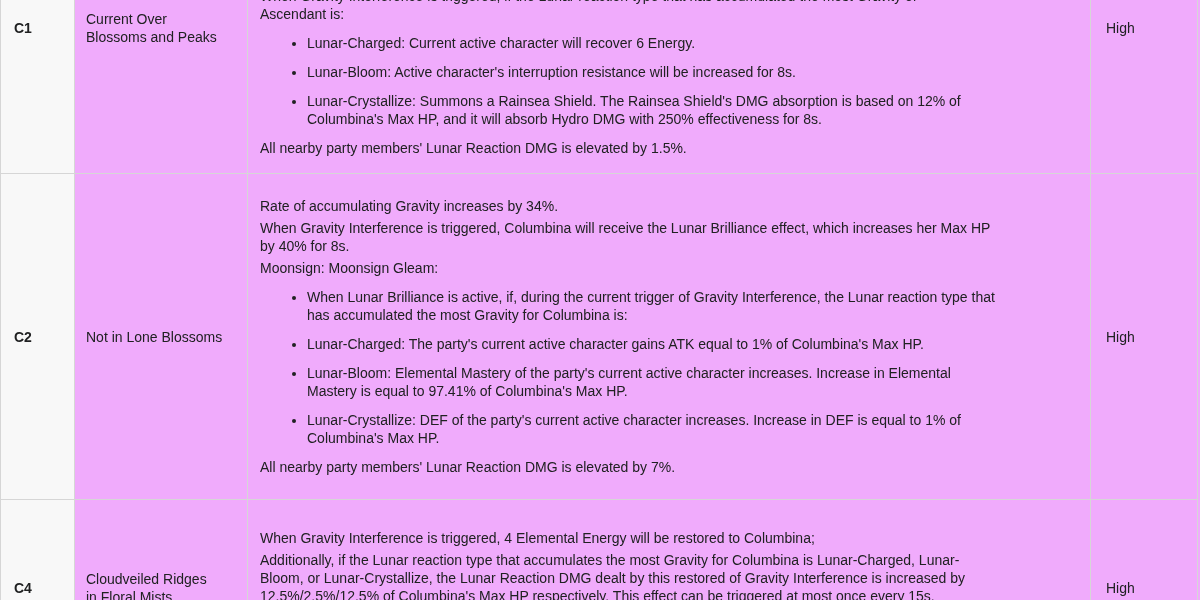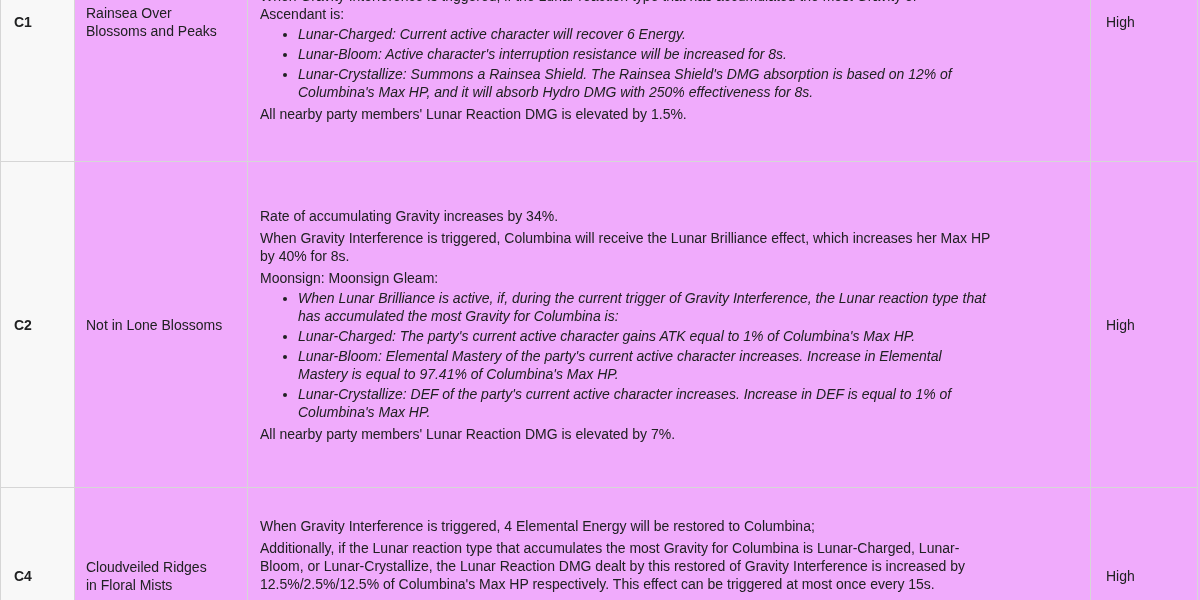--- a/index.html
+++ b/index.html
@@ -47,21 +47,21 @@
   tr.row-c1 .effect     { margin-top: 89px; }
 
   tr.row-c4 td.c-effect { vertical-align: top; padding-top: 29px; }
 
   .effect > * + * { margin-top: 4px; }
 
   ul.effect-list {
     margin: 0;
     padding-left: 36px;
   }
-  ul.effect-list li { margin: 2px; font-style: italic; }
+  ul.effect-list li { margin: 11px; }
 
   .line { white-space: nowrap; }
 </style>
 </head>
 <body>
 
 <div class="viewport">
   <table class="constellation-table">
     <colgroup>
       <col style="width:74px">
@@ -70,21 +70,21 @@
       <col style="width:107px">
     </colgroup>
 
     <tbody>
         <tr class="row-c1">
       <td class="c-level">
         <span>C1</span>
       </td>
       <td class="c-name">
         <div>
-              <div class="line">Rainsea Over</div>
+              <div class="line">Current Over</div>
               <div class="line">Blossoms and Peaks</div>
             </div>
       </td>
       <td class="c-effect">
         <div class="effect">
           <div class="para">
                 <div class="line">When Gravity Interference is triggered, if the Lunar reaction type that has accumulated the most Gravity of</div>
                 <div class="line">Ascendant is:</div>
               </div>
           <ul class="effect-list">

